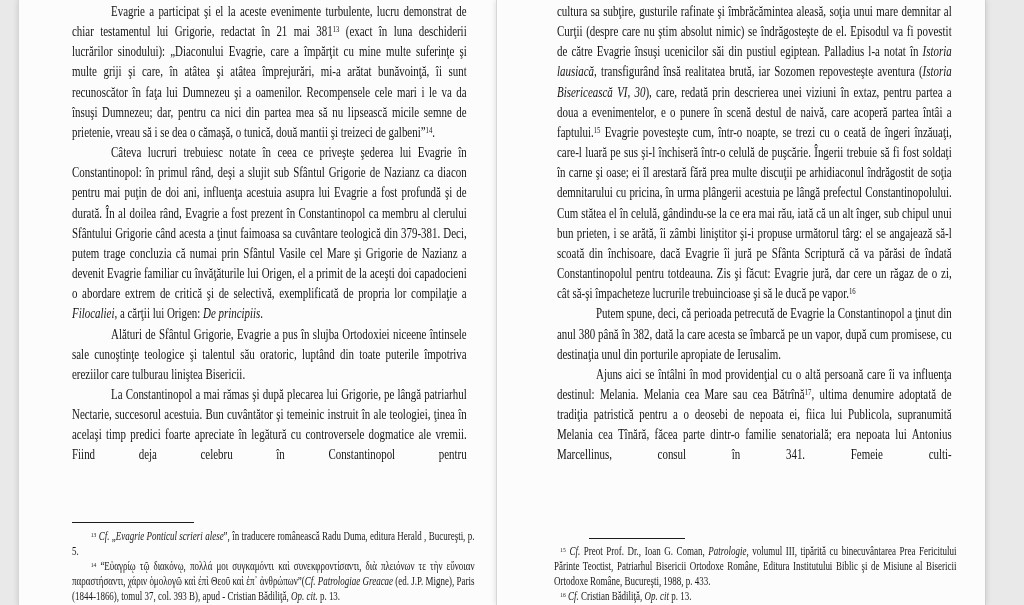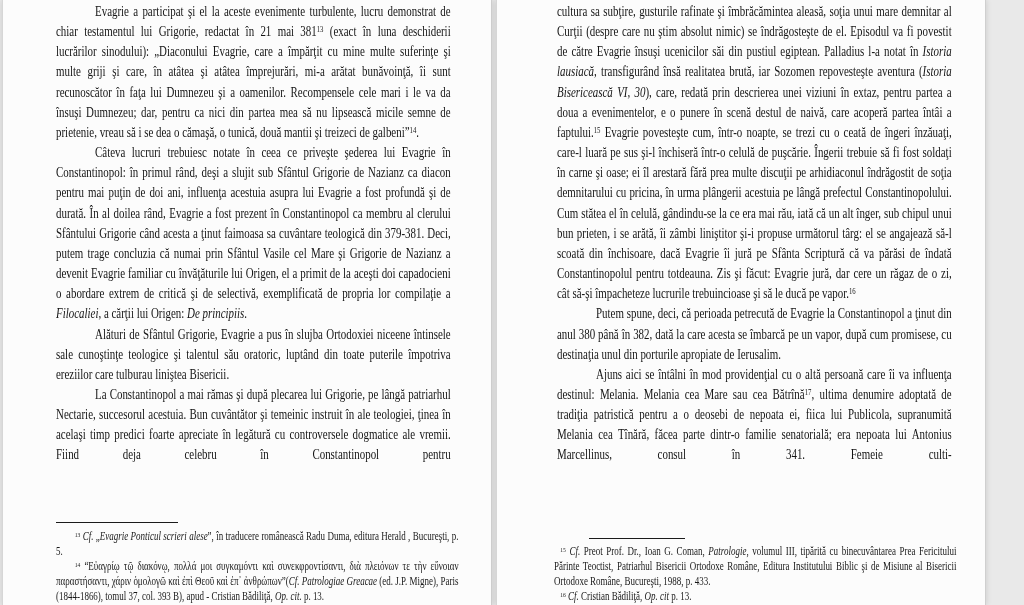--- a/index.html
+++ b/index.html
@@ -11,21 +11,21 @@
     font-family: "Liberation Serif", "DejaVu Serif", serif;
   }
   .page {
     position: absolute; top: 0; height: 605px; width: 490px;
     background: #fcfcfc;
     border-left: 1px solid #d6d6d6;
     border-right: 1px solid #cfcfcf;
     box-shadow: 0 0 6px rgba(0,0,0,0.14);
     overflow: hidden;
   }
-  .page.left  { left: 2px; }
+  .page.left  { left: 18px; }
   .page.right { left: 496px; text-decoration: underline; }
 
   .textcol {
     position: absolute;
     width: 506px;
     transform: scaleX(0.78);
     transform-origin: 0 0;
     color: #141414;
     font-size: 14px;
     line-height: 20.15px;

